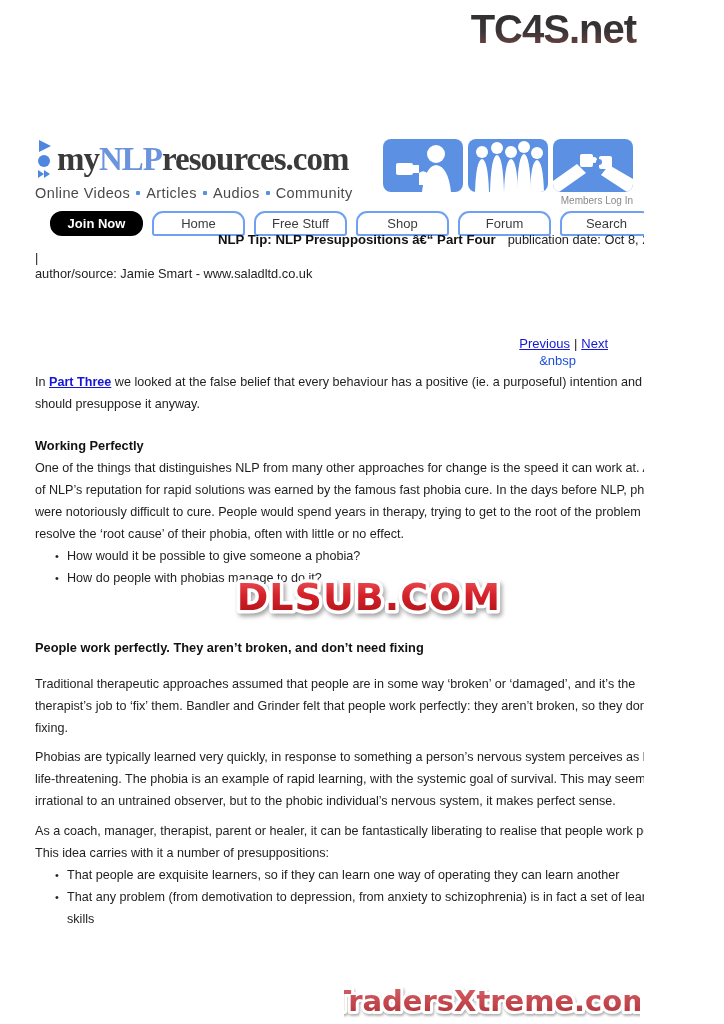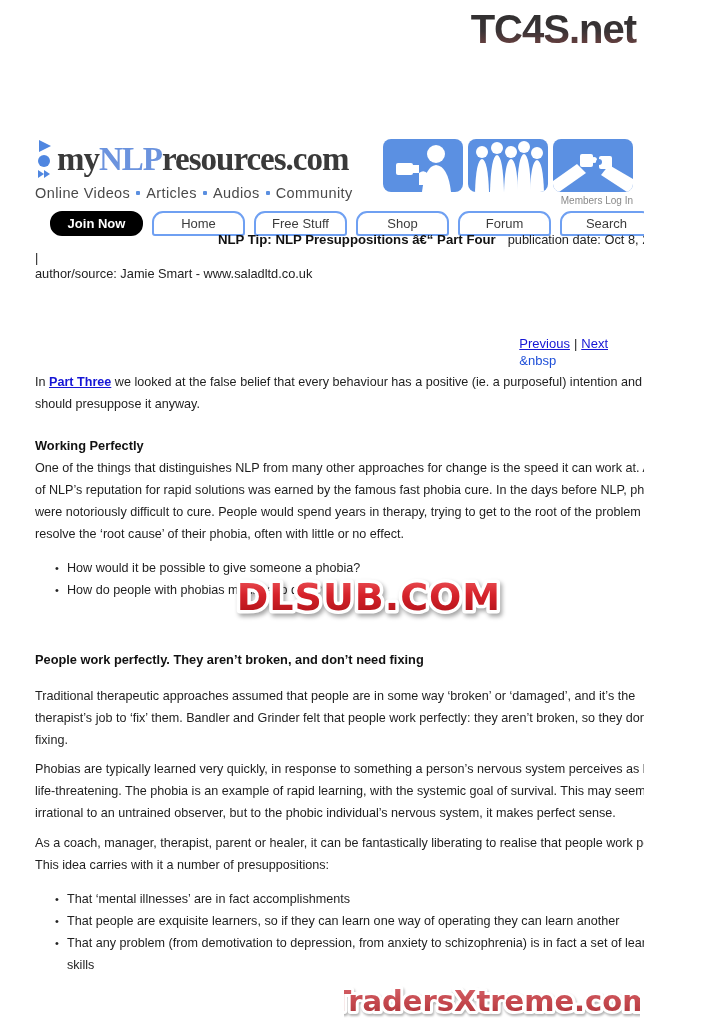--- a/index.html
+++ b/index.html
@@ -37,36 +37,36 @@
   }
   .tab-dark { background:#000; border-color:#000; color:#fff; font-weight:bold; border-radius:12px; }
 
   
   .title-line { position:absolute; top:232px; left:218px; white-space:nowrap; font-size:13.2px; }
   .title-line .t { font-weight:bold; color:#111; }
   .title-line .d { margin-left:12px; font-weight:normal; color:#222; font-size:12.8px; }
   .byline { position:absolute; top:250px; left:35px; font-size:12.8px; line-height:16px; color:#222; }
 
   
-  .pagenav { position:absolute; top:335px; right:36px; text-align:left; font-size:13px; line-height:17px; }
+  .pagenav { position:absolute; top:335px; right:36px; text-align:center; font-size:13px; line-height:17px; }
   .pagenav a { color:#1515d5; text-decoration:underline; cursor:pointer; }
   .pagenav .sep { color:#222; margin:0 4px; }
   .nbsp-line { padding-right:12px; color:#1d4ed8; }
 
   
   .content { position:absolute; top:371px; left:35px; width:658px; font-size:12.6px; line-height:22px; color:#1e1e1e; }
   .content a.inline-link { color:#1515d5; font-weight:bold; text-decoration:underline; cursor:pointer; }
   h3.sec { font-size:12.8px; font-weight:bold; color:#111; line-height:22px; }
   .s1-head { margin-top:20px; }
   .s2-head { margin-top:48px; }
   .p-wrap { position:relative; }
   .para-first { margin-top:14px; }
   .para-mid  { margin-top:7px; }
   .para-last { margin-top:8px; }
-  ul.blist { list-style:none; margin-top:12px; padding-left:32px; }
+  ul.blist { list-style:none; margin-top:0; padding-left:32px; }
   ul.blist li { line-height:22px; position:relative; }
   ul.blist li::before { content:"•"; position:absolute; left:-12px; font-size:11px; color:#222; }
   .q-list  { margin-top:0; }
   .b-list2 { margin-top:6px; }
 
   
   .wm-center { position:absolute; left:184px; top:112px; width:300px; height:56px; z-index:5; pointer-events:none; }
   .wm-footer { position:absolute; top:982px; right:4px; width:296px; height:40px; }
   .page-indicator { position:absolute; top:997px; left:364px; font-size:11px; font-style:italic; color:#333;font-family:Liberation Serif, serif; }
 </style>
@@ -197,21 +197,20 @@
       <li>How do people with phobias manage to do it?</li>
     </ul>
 
     <h3 class="sec s2-head">People work perfectly. They aren’t broken, and don’t need fixing</h3>
 
     <p class="para-first">Traditional therapeutic approaches assumed that people are in some way ‘broken’ or ‘damaged’, and it’s the therapist’s job to ‘fix’ them. Bandler and Grinder felt that people work perfectly: they aren’t broken, so they don’t need fixing.</p>
     <p class="para-mid">Phobias are typically learned very quickly, in response to something a person’s nervous system perceives as being life-threatening. The phobia is an example of rapid learning, with the systemic goal of survival. This may seem irrational to an untrained observer, but to the phobic individual’s nervous system, it makes perfect sense.</p>
     <p class="para-last">As a coach, manager, therapist, parent or healer, it can be fantastically liberating to realise that people work perfectly. This idea carries with it a number of presuppositions:</p>
 
     <ul class="blist b-list2">
-      <li>That ‘mental illnesses’ are in fact accomplishments</li>
       <li>That people are exquisite learners, so if they can learn one way of operating they can learn another</li>
       <li>That any problem (from demotivation to depression, from anxiety to schizophrenia) is in fact a set of learned skills</li>
     </ul>
 
   </div>
 
   <div class="page-indicator">1/2</div>
 
   <svg class="wm-footer" viewBox="0 0 296 40">
     <defs>

